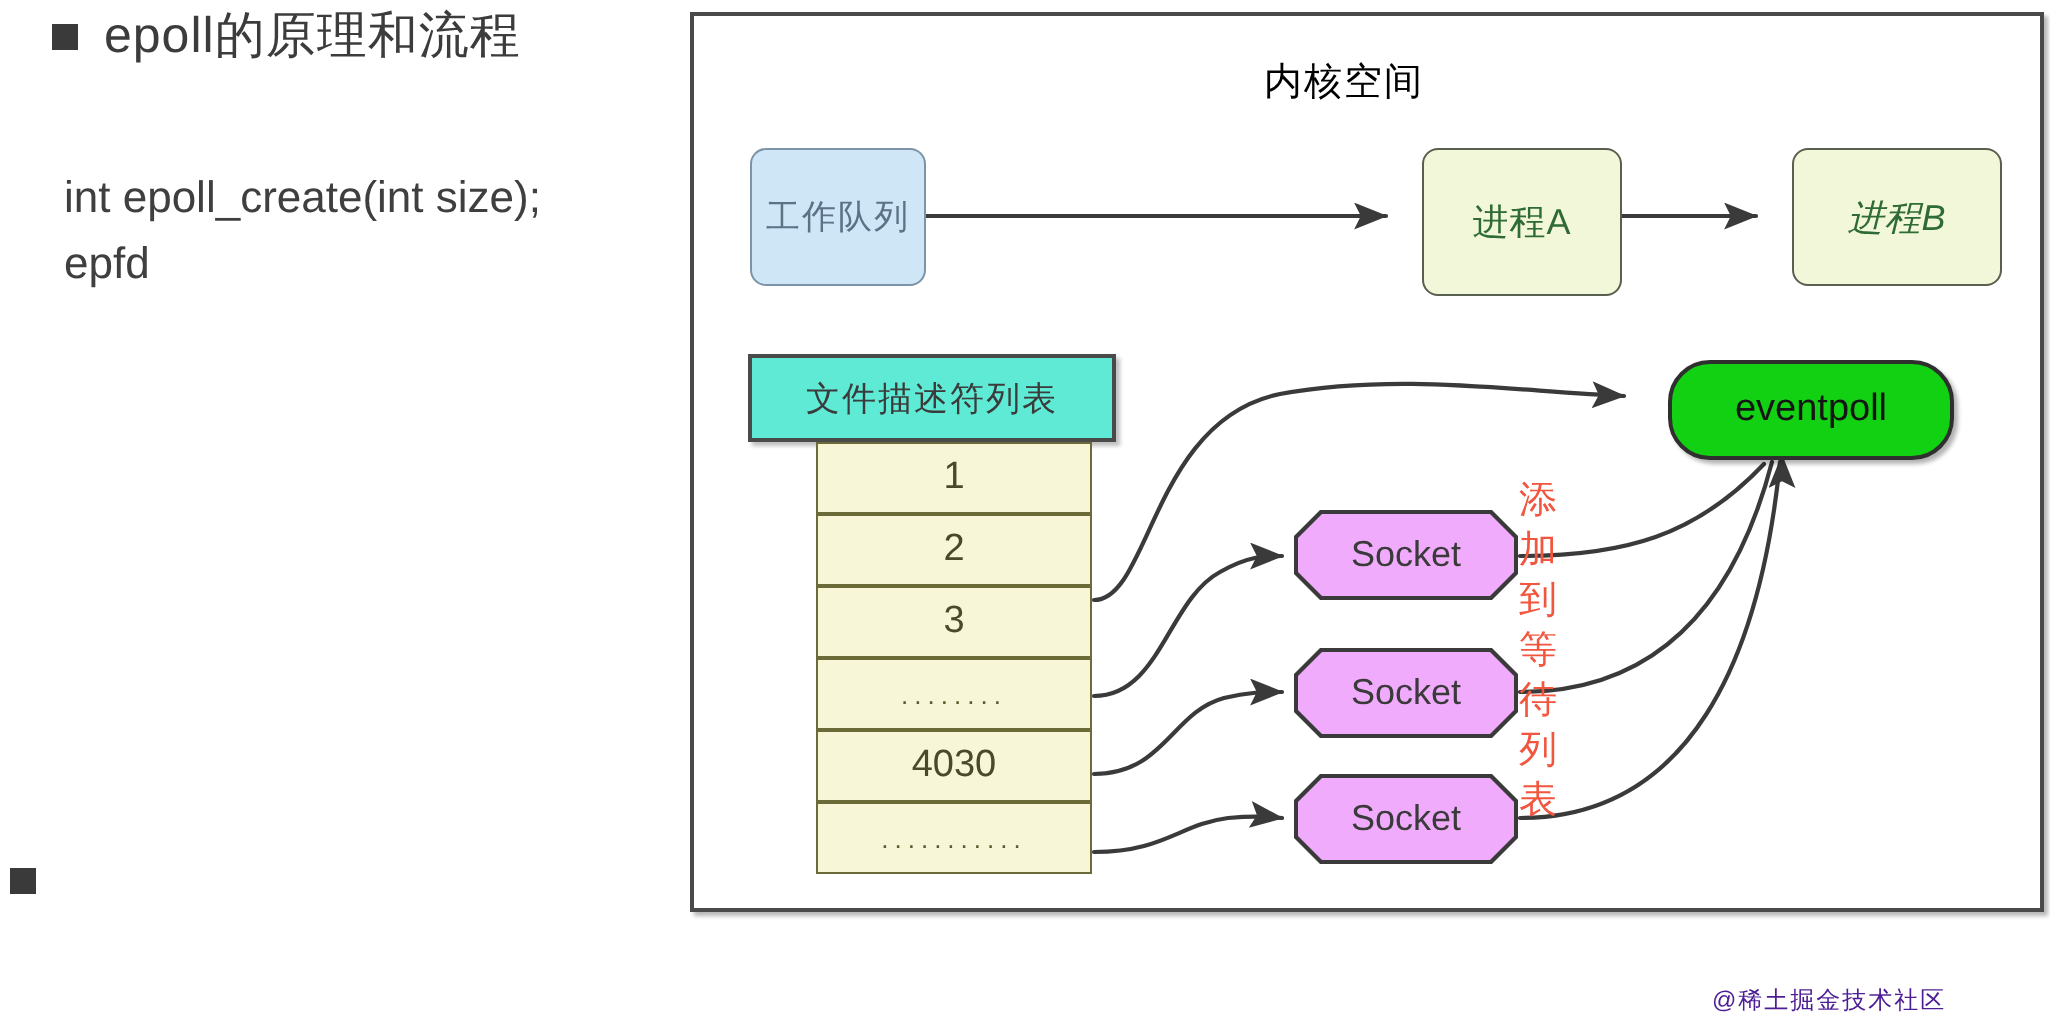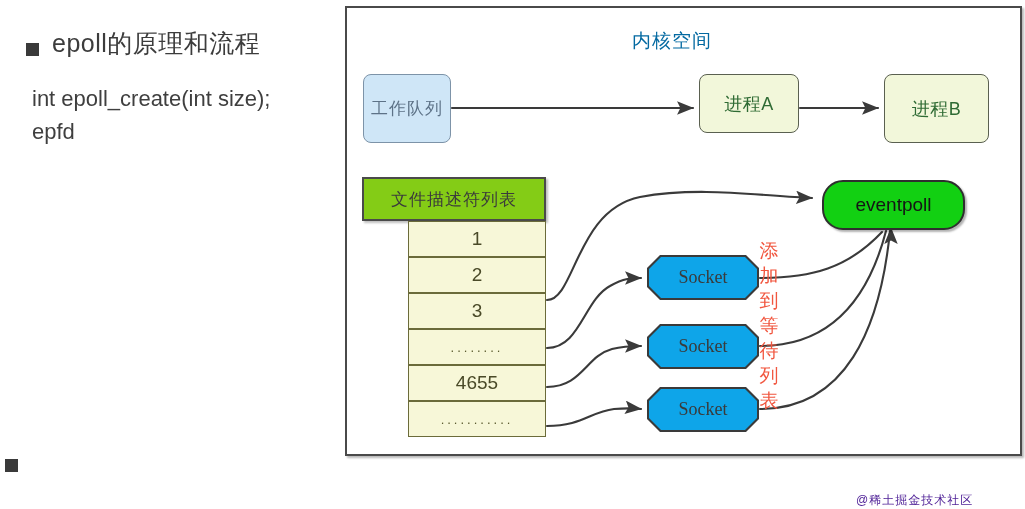--- a/index.html
+++ b/index.html
@@ -4,21 +4,21 @@
 <style>
   html,body{margin:0;padding:0;}
   body{
     width:1025px;height:509px;background:#ffffff;overflow:hidden;
     font-family:"Liberation Sans","DejaVu Sans",sans-serif;
     -webkit-font-smoothing:antialiased;
   }
   #root{position:relative;width:1025px;height:509px;}
 
   
-  .bullet-row{position:absolute;display:flex;align-items:flex-end;margin-top:25px;}
+  .bullet-row{position:absolute;display:flex;align-items:center;}
   .bullet-sq{
     width:13px;height:13px;background:#3a3a3a;margin-right:13px;flex:0 0 auto;
   }
   .bullet-label{
     font-size:25px;color:#3c3c3c;letter-spacing:.5px;white-space:nowrap;line-height:1;
   }
   #b-top{left:26px;top:6px;}
   #b-bottom{left:5px;top:434px;}
   .code-line{
     position:absolute;font-size:22px;color:#3f3f3f;white-space:nowrap;line-height:1;text-align:center;
@@ -27,74 +27,74 @@
   #code-2{left:32px;top:121px;}
 
   
   #panel{
     position:absolute;left:345px;top:6px;width:677px;height:450px;
     background:#ffffff;border:2px solid #4a4a4a;
     box-shadow:2px 2px 2px rgba(0,0,0,.28);
     box-sizing:border-box;
   }
   #panel-title{
-    position:absolute;left:632px;top:28px;font-size:19px;color:#0369a1;
+    position:absolute;left:632px;top:28px;font-size:19px;color:#000000;
     letter-spacing:1px;white-space:nowrap;
   }
 
   
   .node{
     position:absolute;box-sizing:border-box;display:flex;
-    align-items:center;justify-content:center;white-space:nowrap;
+    align-items:center;justify-content:center;white-space:nowrap;margin-left:12px;
   }
   #workqueue{
     left:363px;top:74px;width:88px;height:69px;
     background:#cfe6f7;border:1.6px solid #7d93a8;border-radius:8px;
     color:#5d7287;font-size:17px;letter-spacing:1px;
   }
   .proc{
     background:#f2f7da;border:1.6px solid #5a6050;border-radius:8px;
     color:#2f6b34;font-size:18px;letter-spacing:.5px;
   }
-  #procA{left:699px;top:74px;width:100px;height:59px;}
-  #procB{left:884px;top:74px;width:105px;height:69px;}
+  #procA{left:699px;top:74px;width:100px;height:74px;}
+  #procB{left:884px;top:74px;width:105px;height:69px;font-style:italic;}
 
   #eventpoll{
     left:822px;top:180px;width:143px;height:50px;
     background:#12d012;border:2px solid #2f2f2f;border-radius:21px;
     color:#151515;font-size:19px;
     box-shadow:2px 2px 2px rgba(0,0,0,.3);
   }
 
   
   #fd-head{
     left:362px;top:177px;width:184px;height:44px;
-    background:#84cc16;border:2px solid #4a4a4a;
+    background:#5eead4;border:2px solid #4a4a4a;
     color:#3b3b3b;font-size:17px;letter-spacing:1px;
     box-shadow:2px 2px 2px rgba(0,0,0,.25);
   }
   .fd-row{
     position:absolute;left:408px;width:138px;box-sizing:border-box;
     background:#f7f7d8;border:1.6px solid #6b6b3a;
     display:flex;align-items:center;justify-content:center;
     color:#4a4a28;font-size:19px;height:36px;
   }
   .fd-row.dots{font-size:13px;letter-spacing:3px;color:#5c5c30;}
 
   
   .socket-wrap{position:absolute;width:112px;height:45px;}
   .socket-outer{
     position:absolute;inset:0;background:#3a3a3a;
     clip-path:polygon(13px 0,99px 0,112px 13px,112px 32px,99px 45px,13px 45px,0 32px,0 13px);
   }
   .socket-inner{
-    position:absolute;left:2px;top:2px;right:2px;bottom:2px;background:#0ea5e9;
+    position:absolute;left:2px;top:2px;right:2px;bottom:2px;background:#f0abfc;
     clip-path:polygon(12px 0,96px 0,108px 12px,108px 29px,96px 41px,12px 41px,0 29px,0 12px);
     display:flex;align-items:center;justify-content:center;
-    color:#3a3a3a;font-size:18px;font-family:Liberation Serif, serif;
+    color:#3a3a3a;font-size:18px;
   }
   #sock1{left:647px;top:255px;}
   #sock2{left:647px;top:324px;}
   #sock3{left:647px;top:387px;}
 
   
   #redlabel{
     position:absolute;left:756px;top:238px;width:26px;
     color:#f1563f;font-size:19px;line-height:25px;text-align:center;
     letter-spacing:0;
@@ -161,21 +161,21 @@
   <div class="node proc" id="procA">进程A</div>
   <div class="node proc" id="procB">进程B</div>
   <div class="node" id="eventpoll">eventpoll</div>
 
   <div class="node" id="fd-head">文件描述符列表</div>
   <div id="fd-rows">
     <div class="fd-row" style="top:221px">1</div>
     <div class="fd-row" style="top:257px">2</div>
     <div class="fd-row" style="top:293px">3</div>
     <div class="fd-row dots" style="top:329px">........</div>
-    <div class="fd-row" style="top:365px">4655</div>
+    <div class="fd-row" style="top:365px">4030</div>
     <div class="fd-row dots" style="top:401px">...........</div>
   </div>
 
   <div class="socket-wrap" id="sock1">
     <div class="socket-outer"></div>
     <div class="socket-inner">Socket</div>
   </div>
   <div class="socket-wrap" id="sock2">
     <div class="socket-outer"></div>
     <div class="socket-inner">Socket</div>

